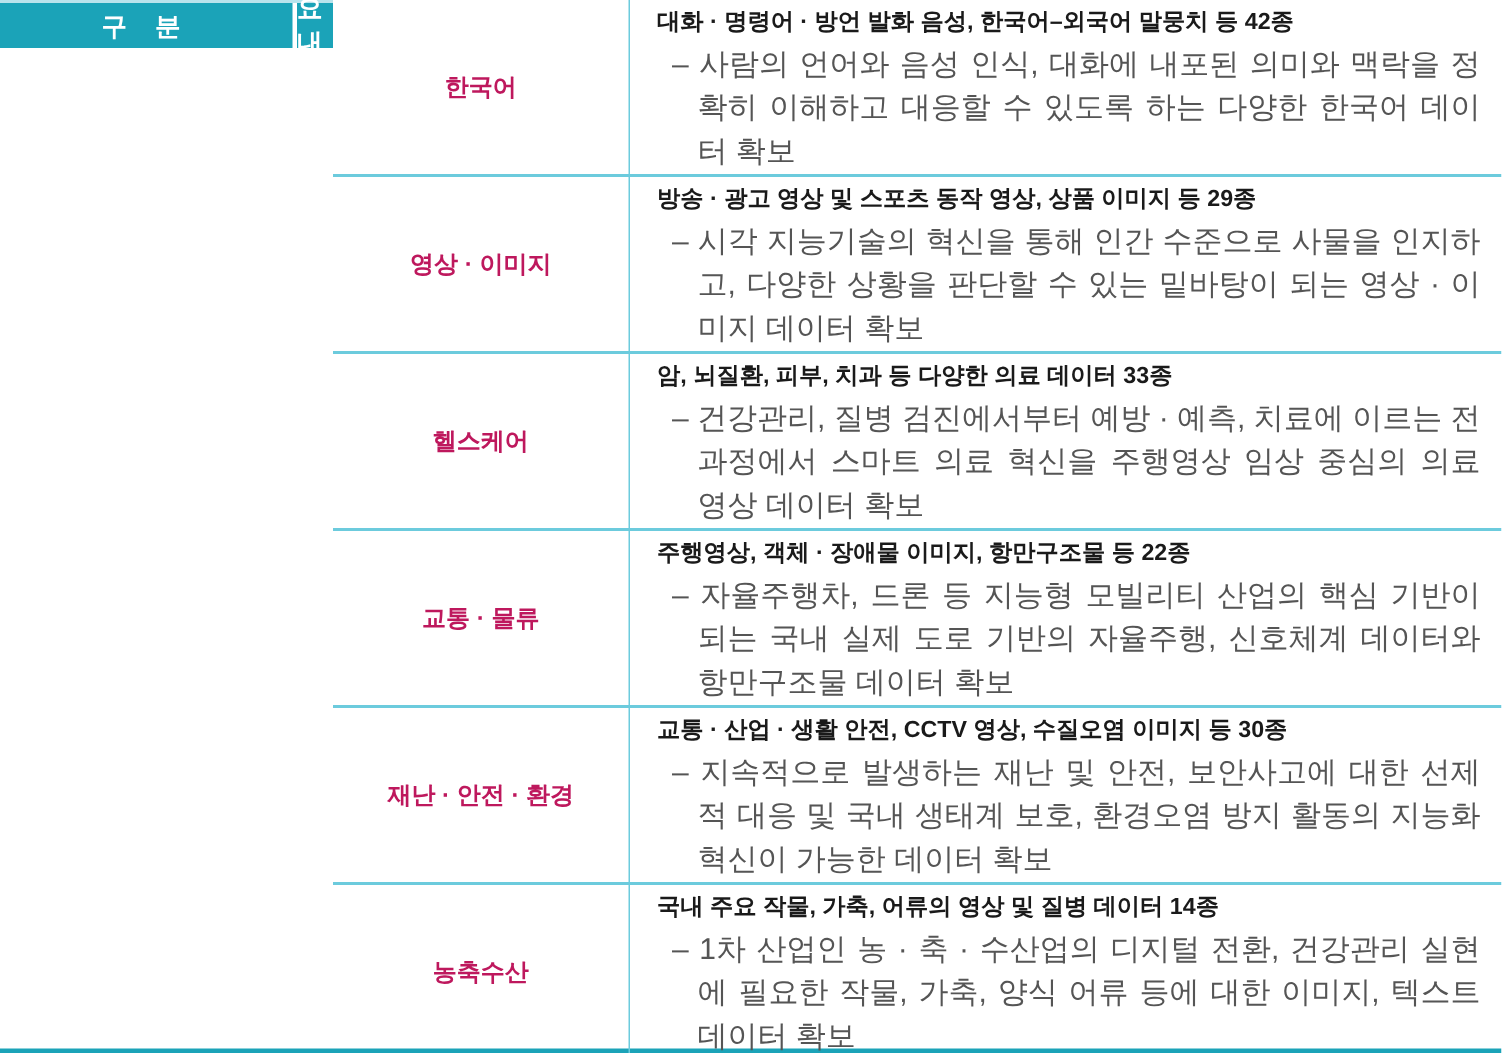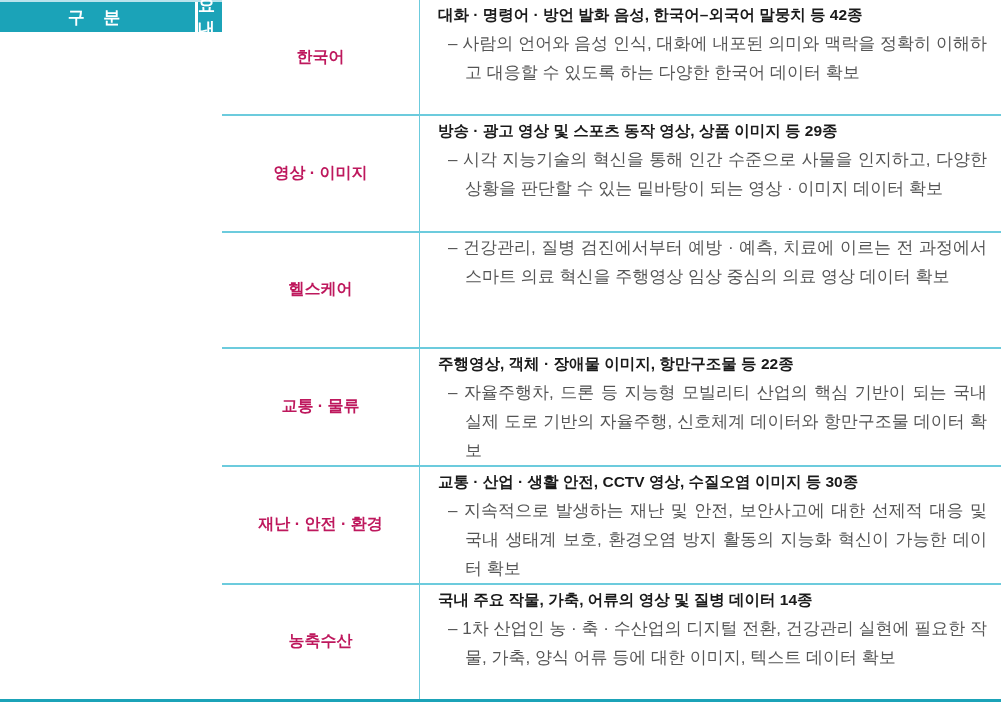--- a/index.html
+++ b/index.html
@@ -70,32 +70,32 @@
   .cat-label {
     color: #be185d;
     font-size: 16px;
     font-weight: bold;
     white-space: nowrap;
   }
   .tcell-main {
     flex: 1;
     display: flex;
     flex-direction: column;
-    justify-content: flex-start;
+    justify-content: flex-end;
     box-sizing: border-box;
     padding: 0 14px 0 18px;
   }
   .row-title {
     font-size: 15.5px;
     font-weight: bold;
     color: #1a1a1a;
     line-height: 29px;
   }
   .row-body {
-    font-size: 17px;
+    font-size: 20px;
     color: #555555;
     line-height: 29px;
     text-align: justify;
     padding-left: 27px;
     text-indent: -17px;
   }
 </style>
 </head>
 <body>
 
@@ -127,20 +127,21 @@
           <div class="row-title">방송 · 광고 영상 및 스포츠 동작 영상, 상품 이미지 등 29종</div>
           <div class="row-body">– 시각 지능기술의 혁신을 통해 인간 수준으로 사물을 인지하고, 다양한 상황을 판단할 수 있는 밑바탕이 되는 영상 · 이미지 데이터 확보</div>
         </div>
       </div>
 
       <div class="trow">
         <div class="tcell-cat">
           <span class="cat-label">헬스케어</span>
         </div>
         <div class="tcell-main">
+          <div class="row-title">암, 뇌질환, 피부, 치과 등 다양한 의료 데이터 33종</div>
           <div class="row-body">– 건강관리, 질병 검진에서부터 예방 · 예측, 치료에 이르는 전 과정에서 스마트 의료 혁신을 주행영상 임상 중심의 의료 영상 데이터 확보</div>
         </div>
       </div>
 
       <div class="trow">
         <div class="tcell-cat">
           <span class="cat-label">교통 · 물류</span>
         </div>
         <div class="tcell-main">
           <div class="row-title">주행영상, 객체 · 장애물 이미지, 항만구조물 등 22종</div>

